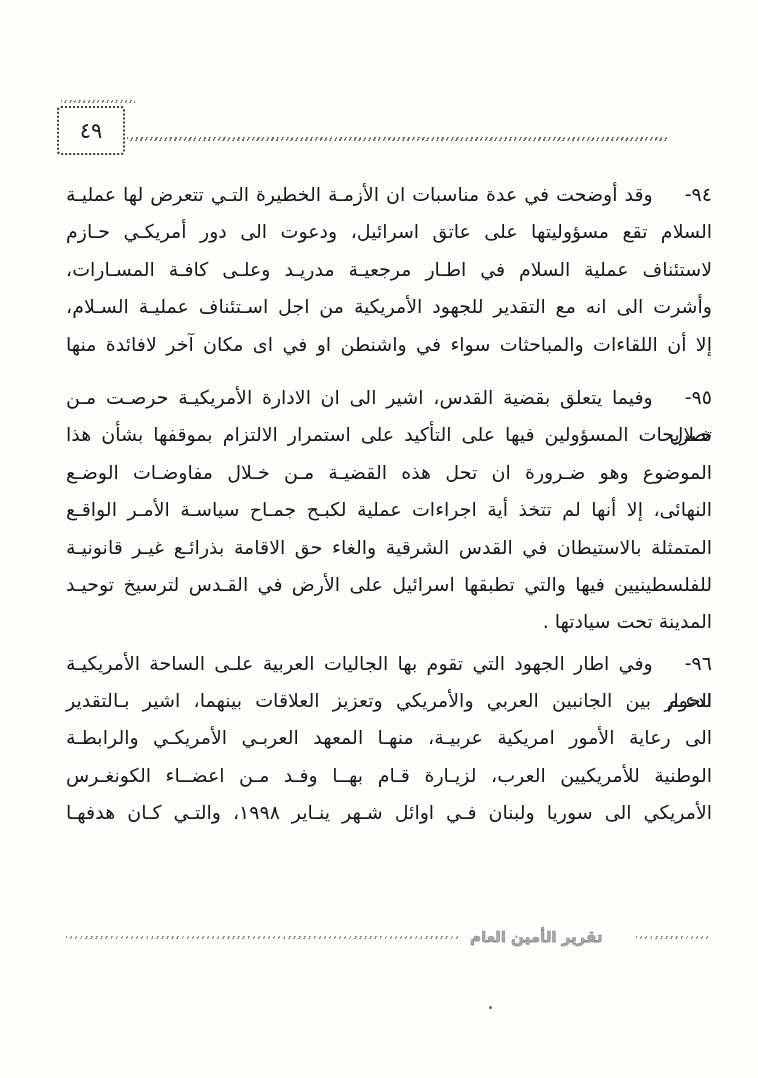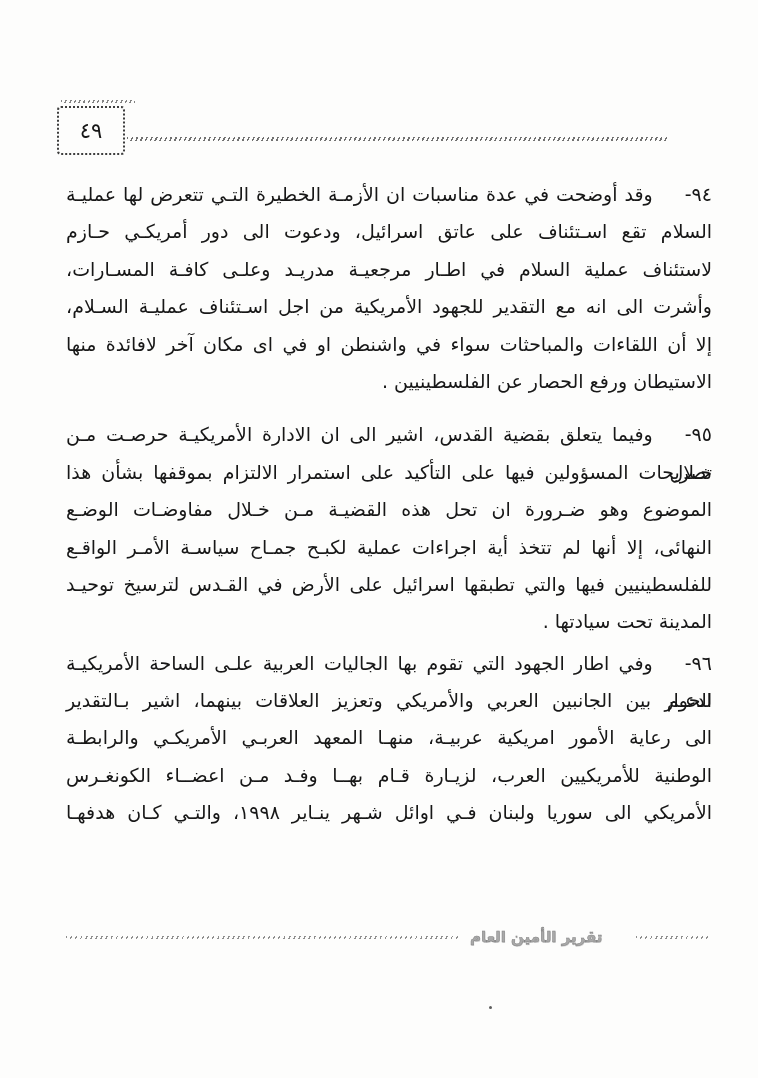--- a/index.html
+++ b/index.html
@@ -89,32 +89,32 @@
   <div class="pagenum-box">
     <span>٤٩</span>
   </div>
 
   <div class="header-rule"></div>
 
   <div class="body-text">
 
     <div class="para">
       <div class="tline"><span class="pnum">٩٤-</span><span>وقد أوضحت في عدة مناسبات ان الأزمـة الخطيرة التـي تتعرض لها عمليـة</span></div>
-      <div class="tline">السلام تقع اسـتئناف على عاتق اسرائيل، ودعوت الى دور أمريكـي حـازم</div>
+      <div class="tline">السلام تقع مسؤوليتها على عاتق اسرائيل، ودعوت الى دور أمريكـي حـازم</div>
       <div class="tline">لاستئناف عملية السلام في اطـار مرجعيـة مدريـد وعلـى كافـة المسـارات،</div>
       <div class="tline">وأشرت الى انه مع التقدير للجهود الأمريكية من اجل اسـتئناف عمليـة السـلام،</div>
       <div class="tline">إلا أن اللقاءات والمباحثات سواء في واشنطن او في اى مكان آخر لافائدة منها</div>
-      <div class="tline end">الاستيطان ورفع الحصار عن الفلسطينيين .</div>
     </div>
 
     <div class="para tight">
       <div class="tline"><span class="pnum">٩٥-</span><span>وفيما يتعلق بقضية القدس، اشير الى ان الادارة الأمريكيـة حرصـت مـن خـلال</span></div>
       <div class="tline">تصريحات المسؤولين فيها على التأكيد على استمرار الالتزام بموقفها بشأن هذا</div>
       <div class="tline">الموضوع وهو ضـرورة ان تحل هذه القضيـة مـن خـلال مفاوضـات الوضـع</div>
       <div class="tline">النهائى، إلا أنها لم تتخذ أية اجراءات عملية لكبـح جمـاح سياسـة الأمـر الواقـع</div>
+      <div class="tline">المتمثلة بالاستيطان في القدس الشرقية والغاء حق الاقامة بذرائـع غيـر قانونيـة</div>
       <div class="tline">للفلسطينيين فيها والتي تطبقها اسرائيل على الأرض في القـدس لترسيخ توحيـد</div>
       <div class="tline end">المدينة تحت سيادتها .</div>
     </div>
 
     <div class="para">
       <div class="tline"><span class="pnum">٩٦-</span><span>وفي اطار الجهود التي تقوم بها الجاليات العربية علـى الساحة الأمريكيـة لدعـم</span></div>
       <div class="tline">الحوار بين الجانبين العربي والأمريكي وتعزيز العلاقات بينهما، اشير بـالتقدير</div>
       <div class="tline">الى رعاية الأمور امريكية عربيـة، منهـا المعهد العربـي الأمريكـي والرابطـة</div>
       <div class="tline">الوطنية للأمريكيين العرب، لزيـارة قـام بهــا وفـد مـن اعضــاء الكونغـرس</div>
       <div class="tline">الأمريكي الى سوريا ولبنان فـي اوائل شـهر ينـاير ١٩٩٨، والتـي كـان هدفهـا</div>

